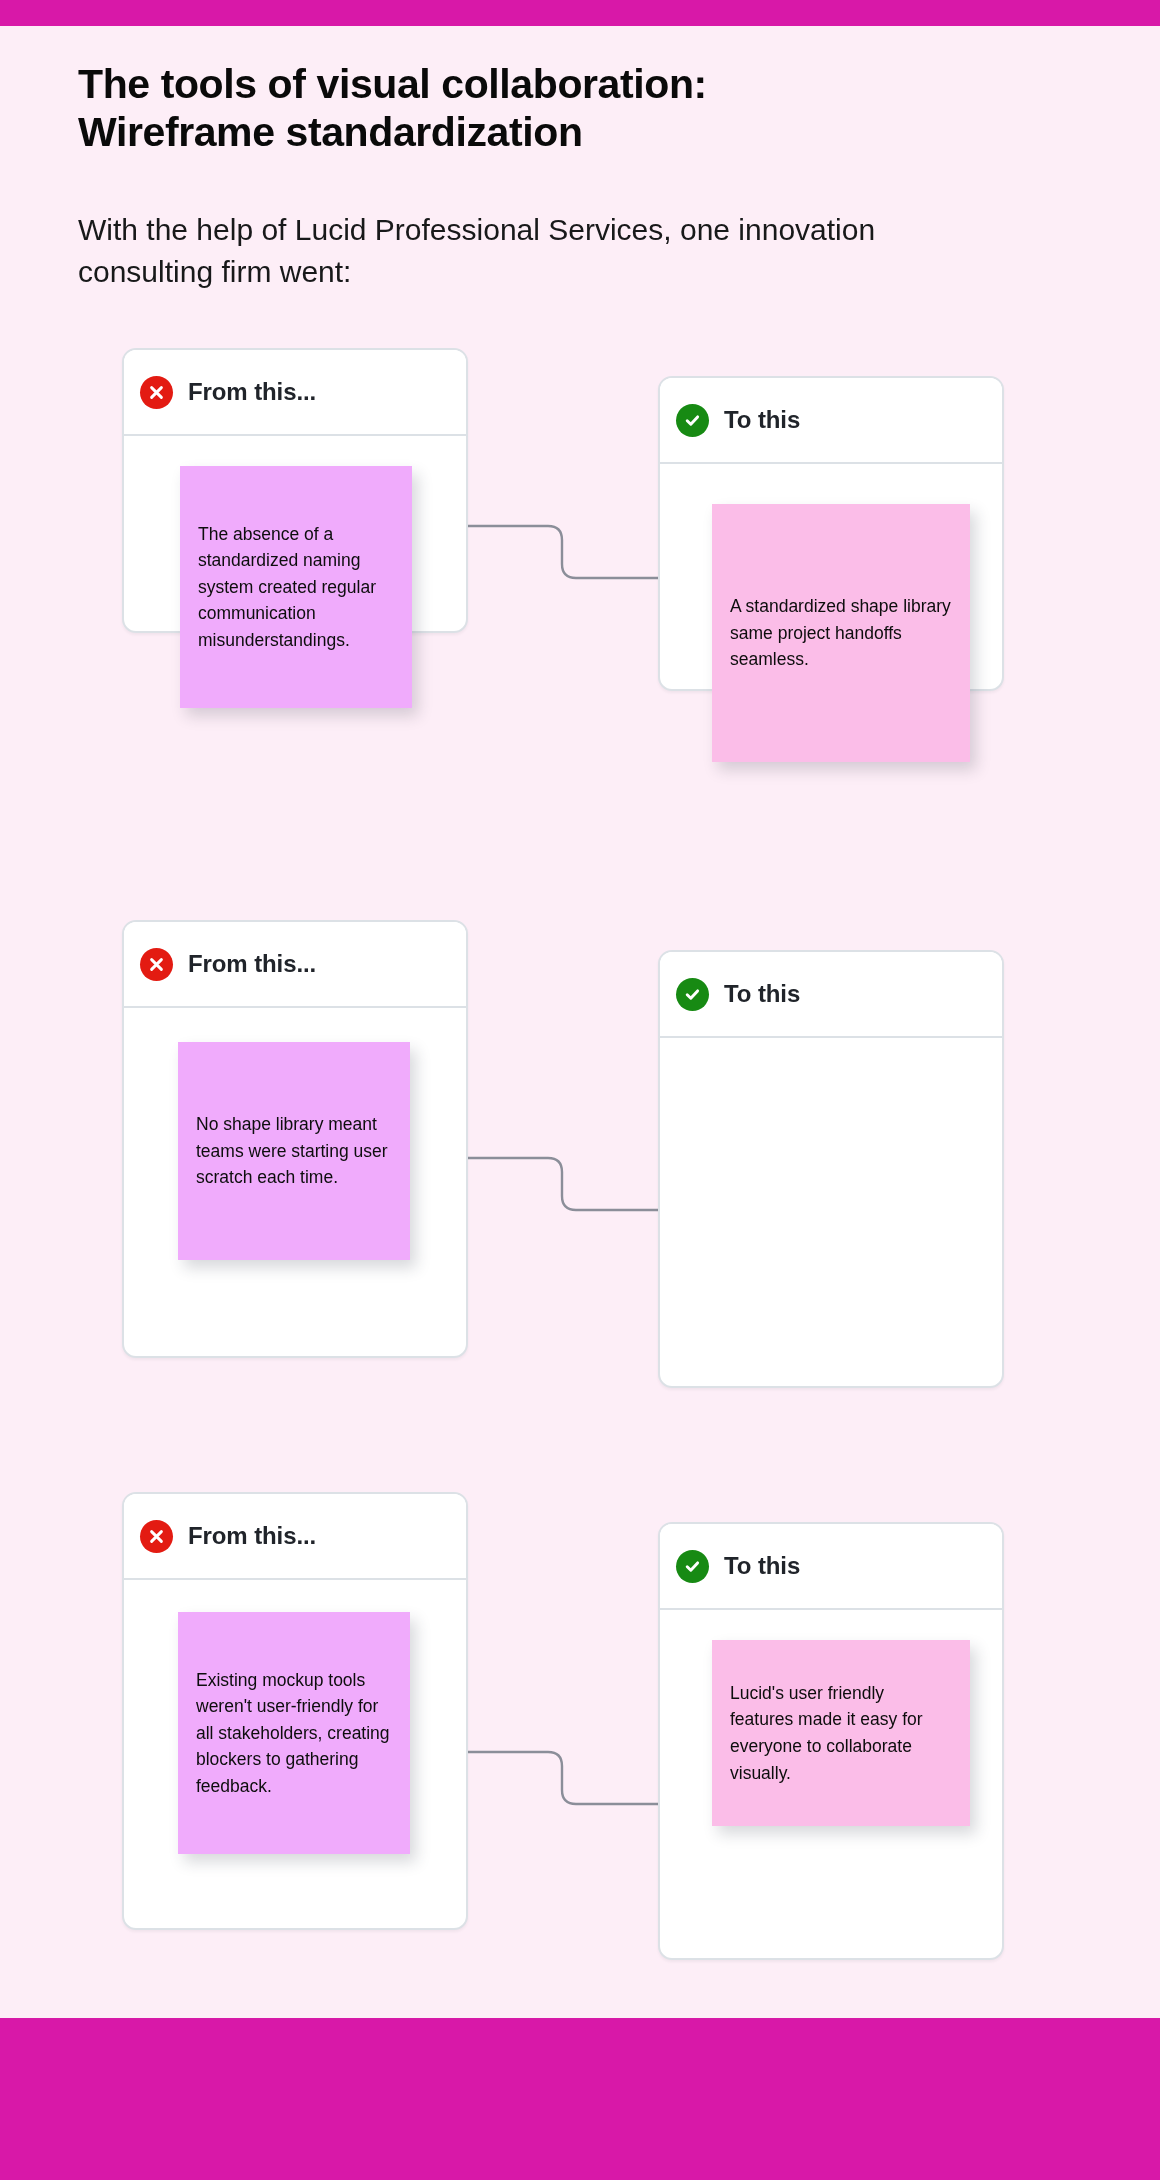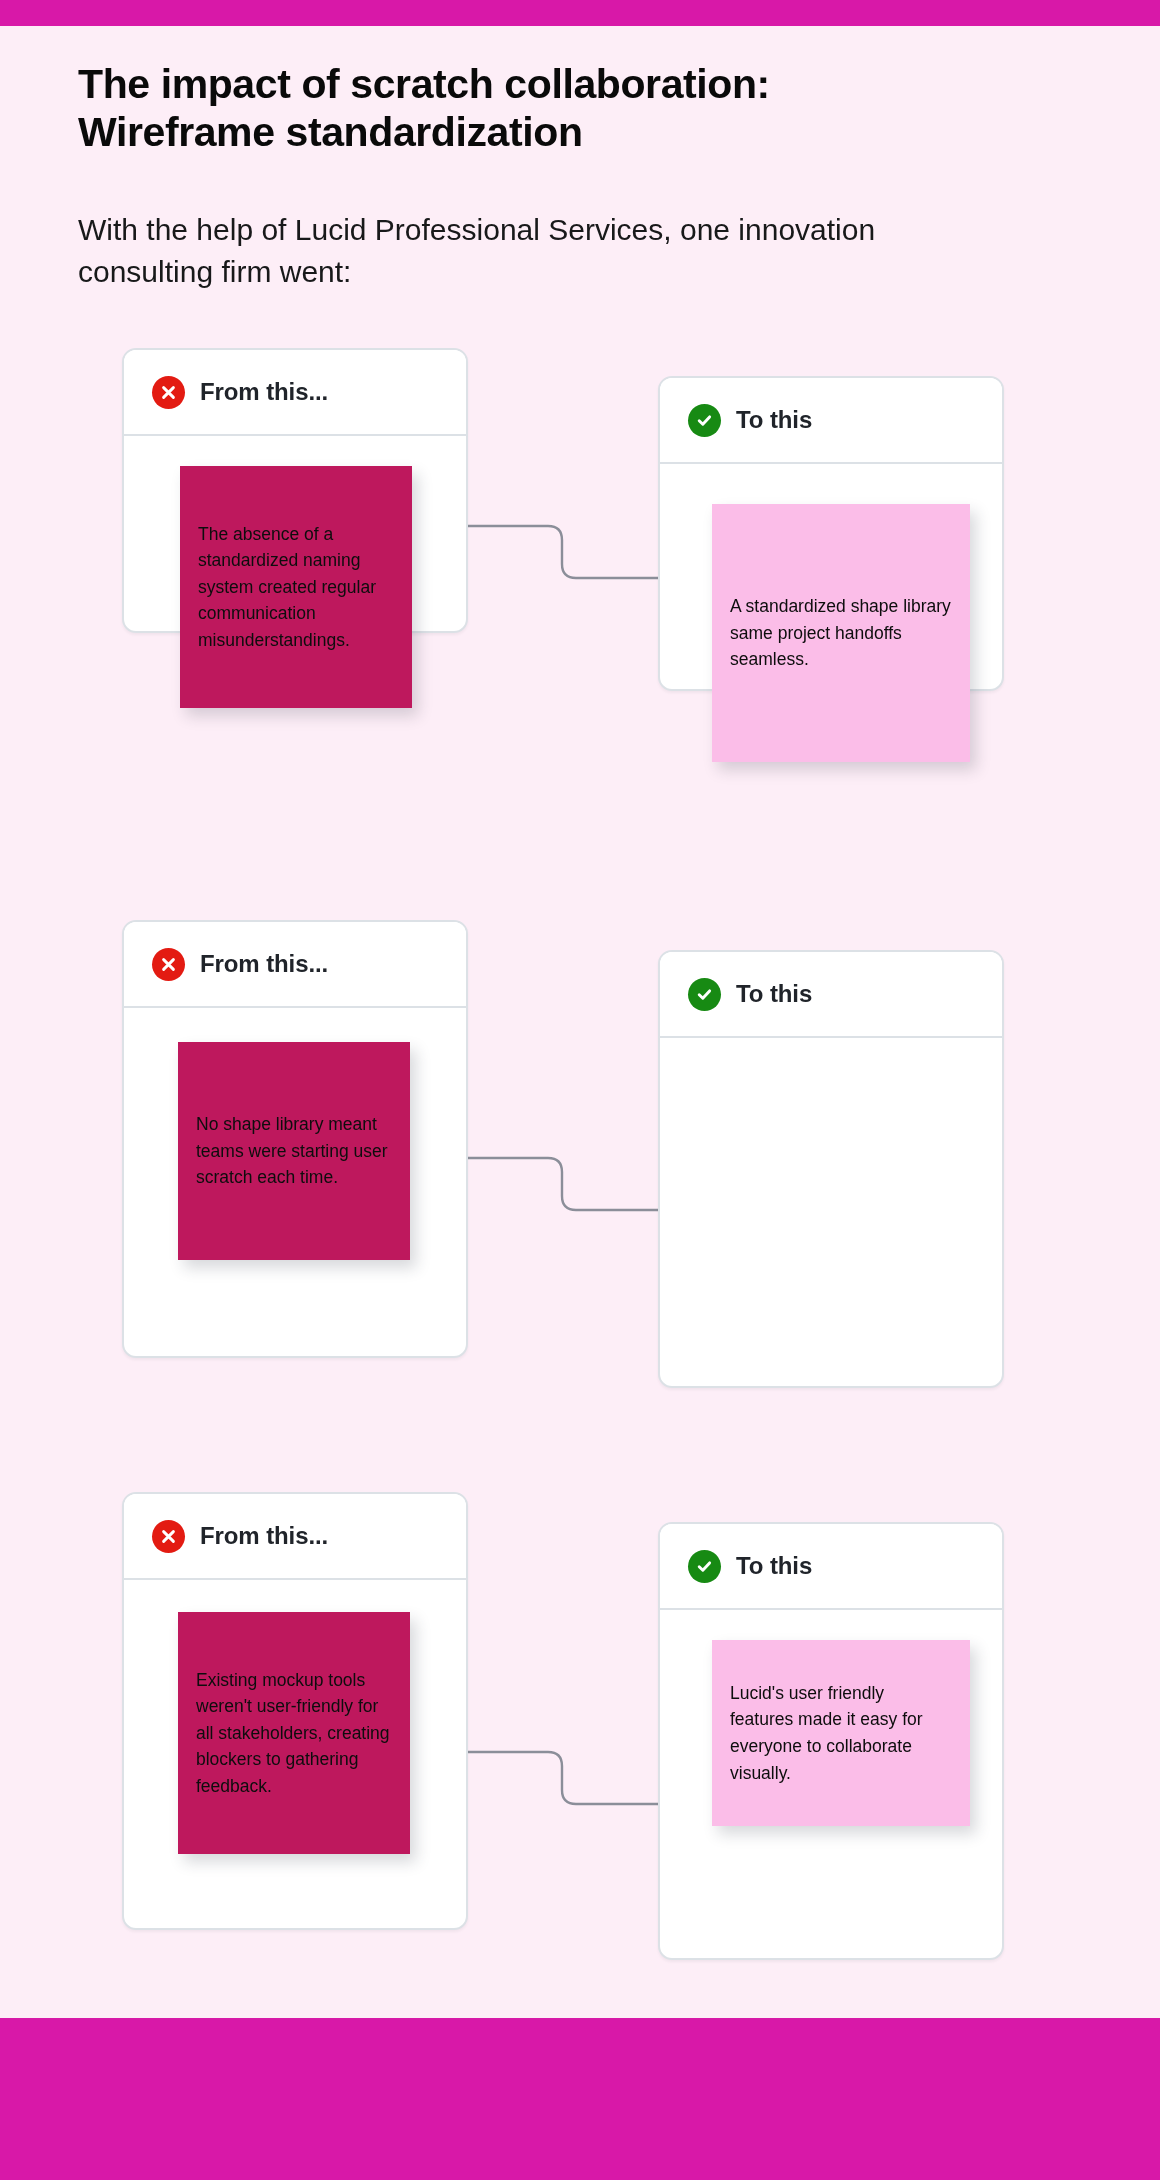--- a/index.html
+++ b/index.html
@@ -80,21 +80,21 @@
   .group.g2 .card-from { top: 0px;  height: 438px; }
   .group.g2 .card-to   { top: 30px; height: 438px; }
   .group.g3 .card-from { top: 0px;  height: 438px; }
   .group.g3 .card-to   { top: 30px; height: 438px; }
 
   .card-header {
     height: 86px;
     display: flex;
     align-items: center;
     gap: 15px;
-    padding: 0 0 0 28px;
+    padding: 0 0 0 16px;
     border-bottom: 2px solid #DCE1E6;
     background: #fff;
     border-radius: 12px 12px 0 0;
   }
   .card-header .title {
     font-size: 24px;
     font-weight: 700;
     color: #20242A;
     letter-spacing: -0.1px;
   }
@@ -127,21 +127,21 @@
     display: flex;
     align-items: center;
     box-shadow: 6px 8px 14px rgba(40,45,60,0.18);
   }
   .sticky .note-text {
     font-size: 17.5px;
     line-height: 1.52;
     color: #0D0D0D;
     font-weight: 400;
   }
-  .sticky.gray { background: #be185d; }
+  .sticky.gray { background: #f0abfc; }
   .sticky.pink { background: #FBBDE8; }
 
   .g1 .sticky.gray { left: 56px; top: 30px;  width: 232px; height: 242px; }
   .g1 .sticky.pink { left: 52px; top: 40px;  width: 258px; height: 258px; }
   .g2 .sticky.gray { left: 54px; top: 34px;  width: 232px; height: 218px; }
   .g2 .sticky.pink { left: 52px; top: 34px;  width: 258px; height: 282px; }
   .g3 .sticky.gray { left: 54px; top: 32px;  width: 232px; height: 242px; }
   .g3 .sticky.pink { left: 52px; top: 30px;  width: 258px; height: 186px; align-items: center; }
 
   
@@ -166,21 +166,21 @@
   }
 </style>
 </head>
 <body>
 
 <div class="page">
 
   <div class="brand-bar top"></div>
 
   <div class="header">
-    <div class="page-title">The impact of scratch collaboration: Wireframe standardization</div>
+    <div class="page-title">The tools of visual collaboration: Wireframe standardization</div>
     <div class="page-subtitle">With the help of Lucid Professional Services, one innovation consulting firm went:</div>
   </div>
 
   <div class="group g1">
 
     <svg class="connector" viewBox="0 0 1160 462">
       <path d="M 408 178 L 548 178 Q 562 178 562 192 L 562 216 Q 562 230 576 230 L 740 230"></path>
       <circle cx="408" cy="178" r="12"></circle>
       <circle cx="748" cy="230" r="12"></circle>
     </svg>

